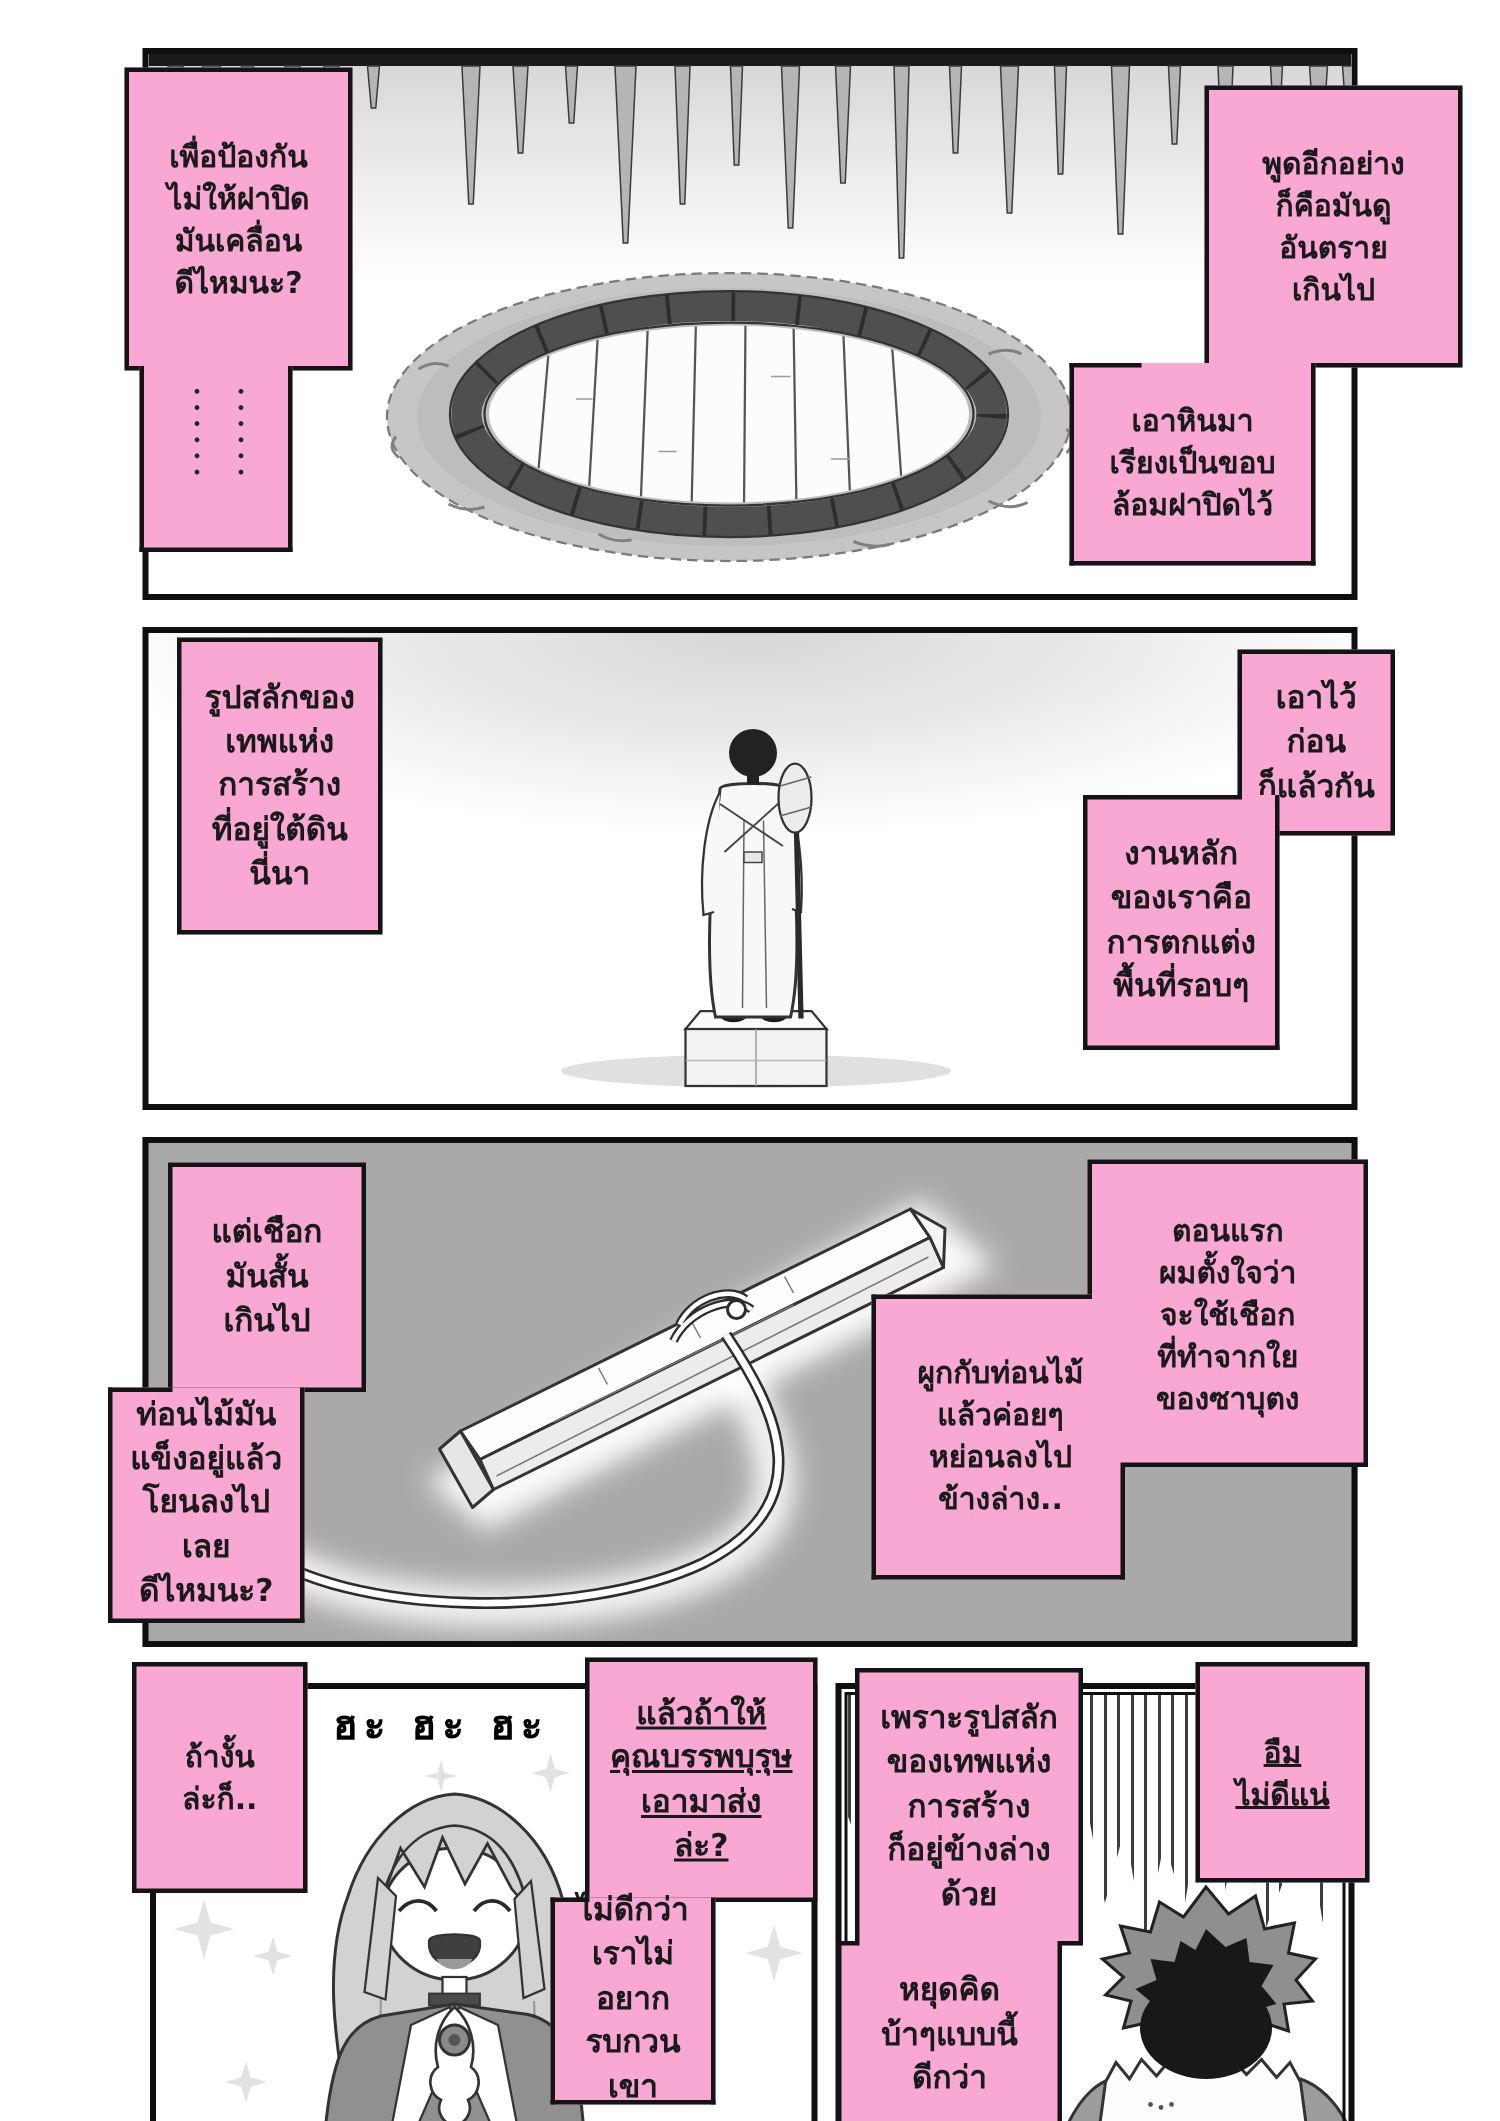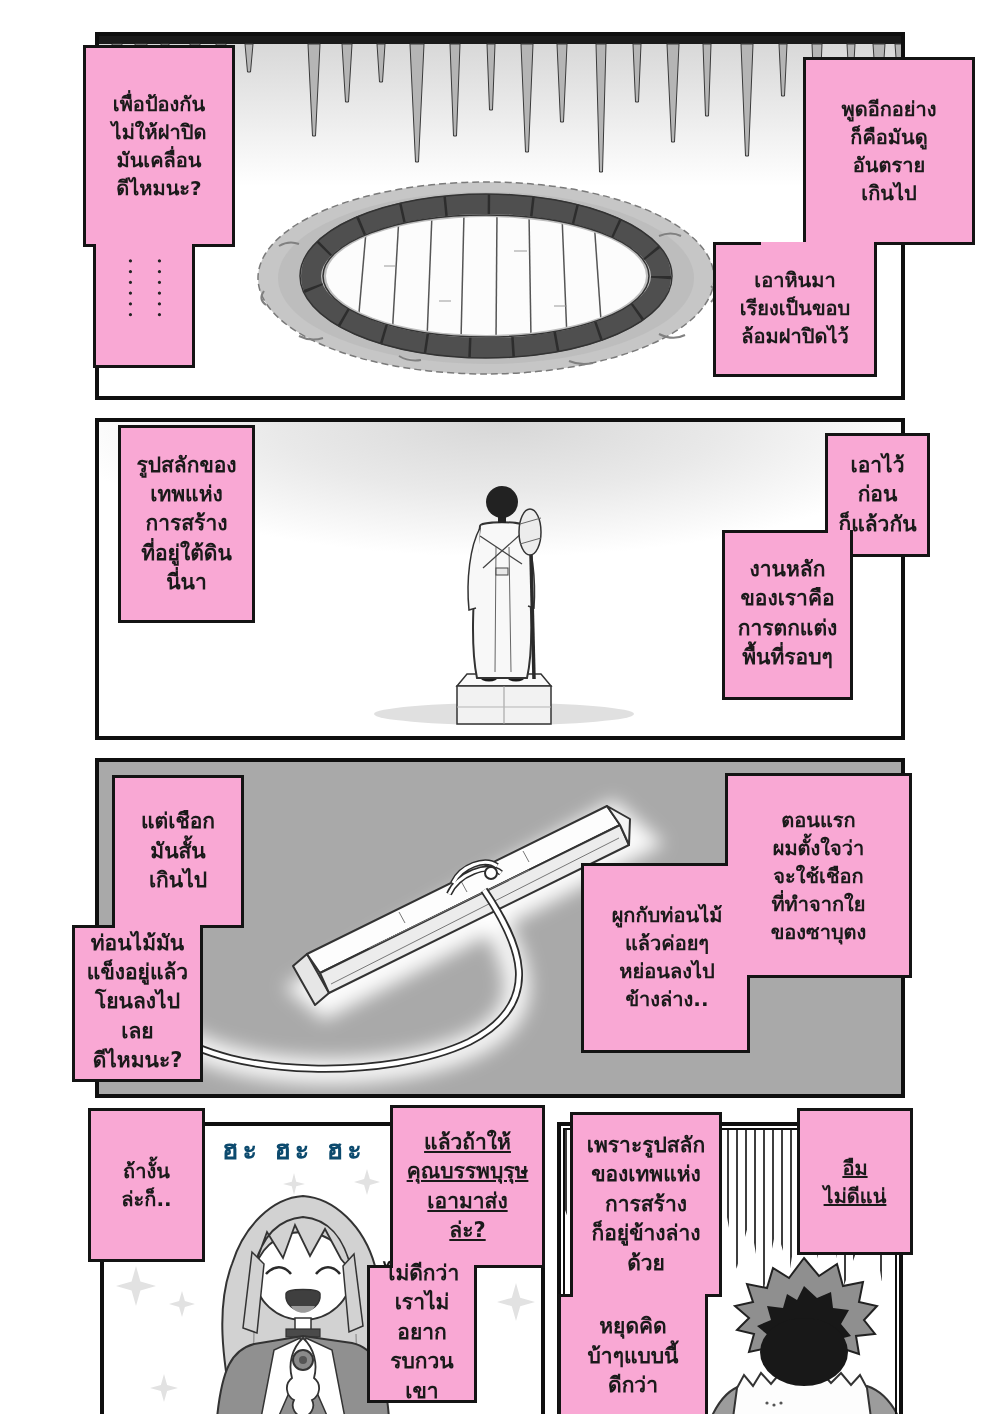--- a/index.html
+++ b/index.html
@@ -10,21 +10,21 @@
   .inner-frame{position:absolute;inset:2px;border:2px solid #0f0f0f;pointer-events:none;z-index:4;}
   .bubble{position:absolute;background:#f9a8d4;border:3px solid #141414;box-sizing:border-box;
           display:flex;align-items:center;justify-content:center;text-align:center;
           white-space:pre-line;font-weight:bold;font-size:20px;line-height:1.4;z-index:5;padding:4px;}
   .fs19{font-size:21px;}
   .no-top{border-top:none;}
   .no-bottom{border-bottom:none;}
   .seg{position:absolute;background:#141414;z-index:6;}
   .dots-box{align-items:flex-start;justify-content:center;gap:20px;padding-top:14px;}
   .dotcol{writing-mode:vertical-rl;font-size:9px;letter-spacing:5px;line-height:1;color:#222;font-weight:bold;}
-  .laugh{position:absolute;font-size:27px;font-weight:bold;letter-spacing:4px;color:#0c4a6e;z-index:5;
+  .laugh{position:absolute;font-size:27px;font-weight:bold;letter-spacing:4px;color:#000000;z-index:5;
          white-space:pre;}
   .speed{position:absolute;left:4px;right:4px;top:4px;height:178px;
          background:repeating-linear-gradient(90deg,#3d3d3d 0 2px,transparent 2px 9px);
          clip-path:polygon(0 0,100% 0,100% 55%,96% 85%,92% 40%,88% 70%,84% 90%,80% 45%,76% 75%,72% 35%,68% 80%,64% 55%,60% 92%,56% 50%,52% 78%,48% 38%,44% 85%,40% 60%,36% 90%,32% 48%,28% 75%,24% 40%,20% 88%,16% 58%,12% 80%,8% 35%,4% 65%,0 45%);}
 </style>
 </head>
 <body>
 
 <div class="page">
 

